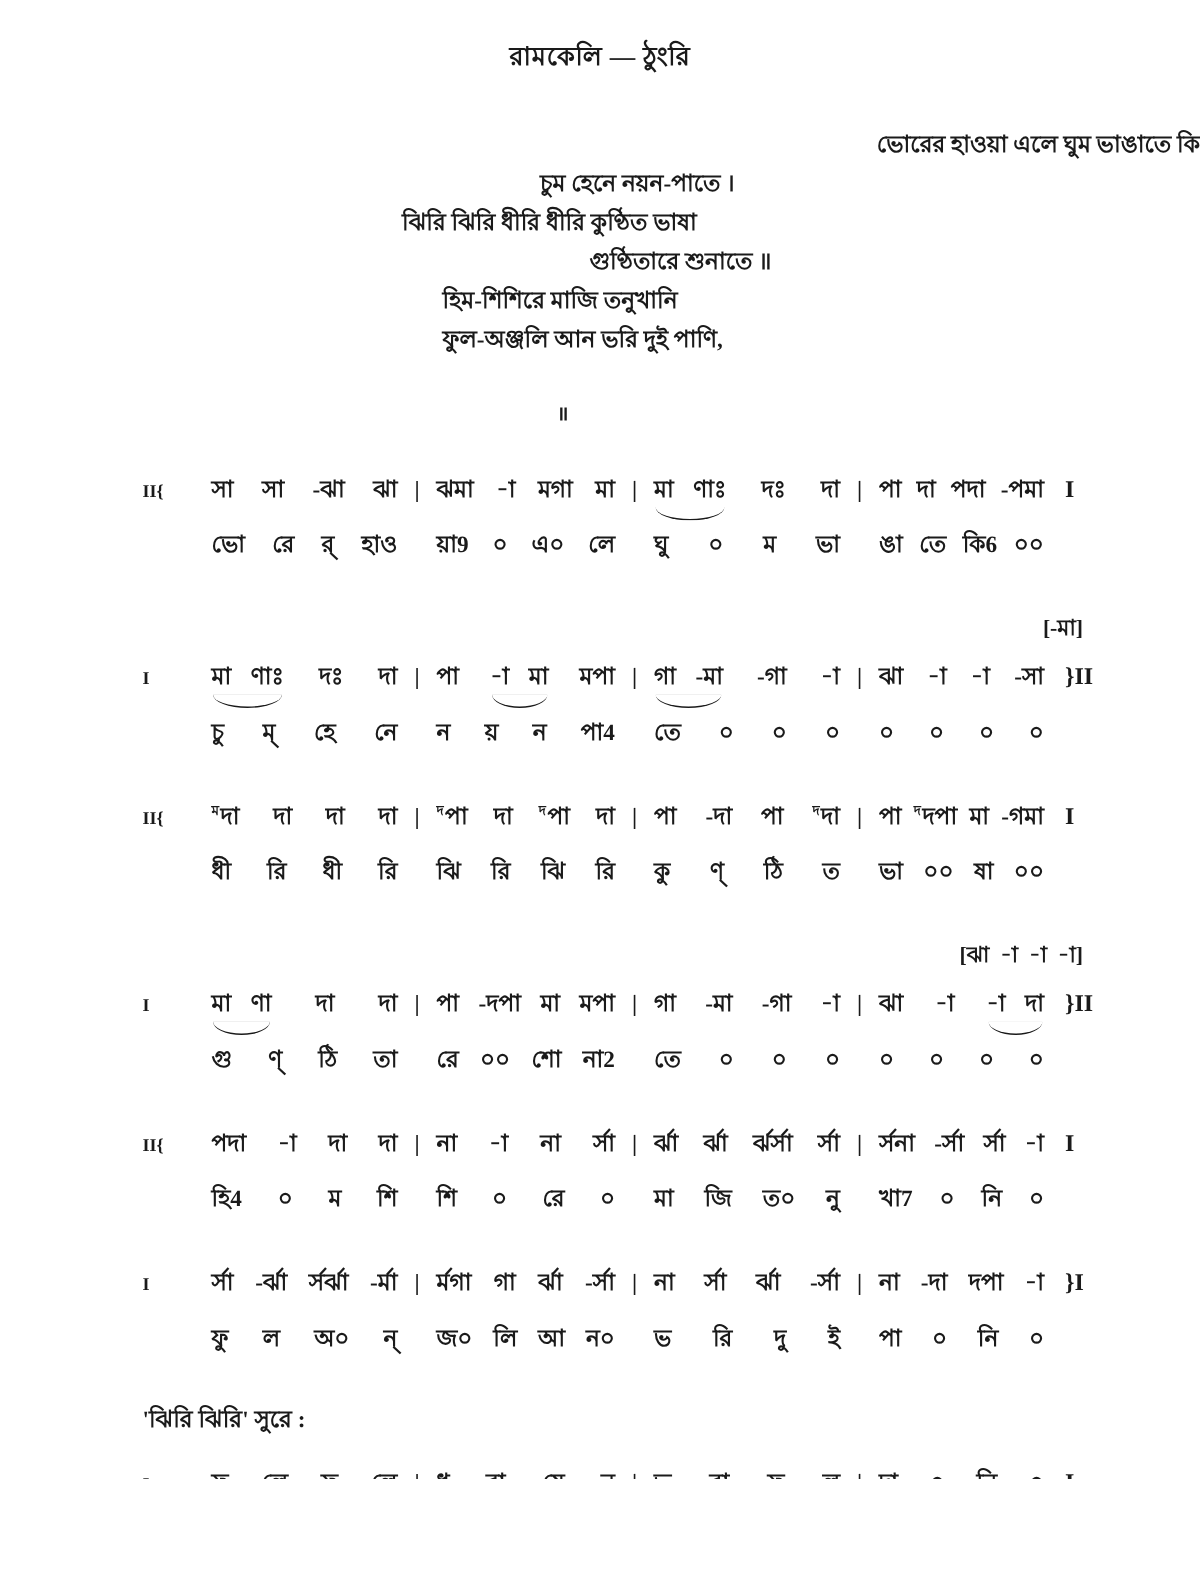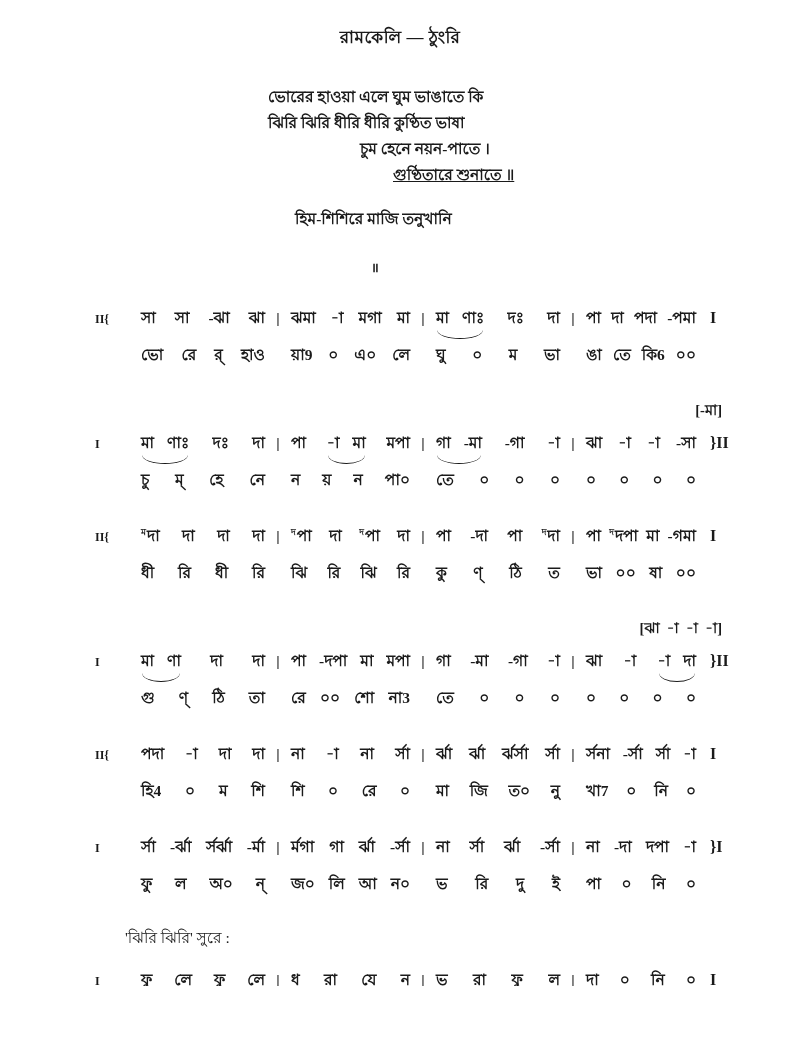--- a/index.html
+++ b/index.html
@@ -8,21 +8,21 @@
     background:#ffffff;color:#1a1a1a;
     font-family:"Liberation Serif","DejaVu Serif",serif;
     overflow:hidden;
   }
   .title{
     text-align:center;padding-top:24px;font-size:17px;font-weight:700;
     letter-spacing:.5px;
   }
   .poem{font-size:15.5px;line-height:26px;font-weight:600;}
   .stanza1{margin-left:268px;margin-top:32px;}
-  .stanza2{margin-left:295px;margin-top:18px;}
+  .stanza2{margin-left:295px;}
   .poem-line{white-space:pre;}
   .section-mark{
     text-align:center;margin-top:26px;font-size:13px;font-weight:700;
     position:relative;left:-25px;
   }
   .score-area{margin-left:95px;margin-top:6px;}
   .score-group{margin-top:30px;}
   .pre-row{
     text-align:right;margin-right:78px;font-size:14.5px;font-weight:700;
     margin-bottom:8px;margin-top:4px;white-space:pre;
@@ -43,38 +43,39 @@
   .hidden-glyph{visibility:hidden;}
   .tok{display:inline-block;}
   .grace{font-size:9px;vertical-align:super;margin-right:1px;line-height:0;}
   .slur{position:relative;display:inline-flex;gap:13px;}
   .slur::after{
     content:"";position:absolute;left:1px;right:1px;bottom:-7px;height:8px;
     border-bottom:1.6px solid #1a1a1a;
     border-radius:0 0 50% 50% / 0 0 100% 100%;
   }
   .caption{
-    margin-top:28px;font-size:15.5px;font-weight:400;white-space:pre;margin-left:30px;
+    margin-top:28px;font-size:15.5px;font-weight:700;white-space:pre;
   }
   .caption + .score-group{margin-top:16px;}
 </style>
 </head>
 <body>
 
 <div class="sheet">
   <div class="title">রামকেলি — ঠুংরি</div>
 
   <div class="poem stanza1" id="stanza1">
-      <div class="poem-line" style="padding-left: 0px;">ভোরের হাওয়া এলে ঘুম ভাঙাতে কি</div>
+      <div class="poem-line" style="padding-left: 0px; text-align: right;">ভোরের হাওয়া এলে ঘুম ভাঙাতে কি</div>
+      <div class="poem-line" style="padding-left: 92px;">চুম হেনে নয়ন-পাতে ।</div>
       <div class="poem-line" style="padding-left: 0px;">ঝিরি ঝিরি ধীরি ধীরি কুণ্ঠিত ভাষা</div>
-      <div class="poem-line" style="padding-left: 92px;">চুম হেনে নয়ন-পাতে ।</div>
-      <div class="poem-line" style="padding-left: 125px; text-decoration: underline;">গুণ্ঠিতারে শুনাতে ॥</div>
+      <div class="poem-line" style="padding-left: 125px;">গুণ্ঠিতারে শুনাতে ॥</div>
     </div>
   <div class="poem stanza2" id="stanza2">
       <div class="poem-line" style="padding-left: 0px;">হিম-শিশিরে মাজি তনুখানি</div>
+      <div class="poem-line" style="padding-left: 0px;">ফুল-অঞ্জলি আন ভরি দুই পাণি,</div>
     </div>
 
   <div class="section-mark">॥</div>
 
   <div class="score-area" id="score-area">
       <div class="score-group">
         <div class="note-row">
           <span class="lmark">II{</span>
           <span class="bar b0">
             <span class="tok">সা</span>
@@ -183,21 +184,21 @@
             <span class="tok">চু</span>
             <span class="tok">ম্</span>
             <span class="tok">হে</span>
             <span class="tok">নে</span>
           </span>
           <span class="barsep hidden-glyph">|</span>
           <span class="bar b1">
             <span class="tok">ন</span>
             <span class="tok">য়</span>
             <span class="tok">ন</span>
-            <span class="tok">পা০</span>
+            <span class="tok">পা4</span>
           </span>
           <span class="barsep hidden-glyph">|</span>
           <span class="bar b2">
             <span class="tok">তে</span>
             <span class="tok">০</span>
             <span class="tok">০</span>
             <span class="tok">০</span>
           </span>
           <span class="barsep hidden-glyph">|</span>
           <span class="bar b3">
@@ -314,21 +315,21 @@
             <span class="tok">গু</span>
             <span class="tok">ণ্</span>
             <span class="tok">ঠি</span>
             <span class="tok">তা</span>
           </span>
           <span class="barsep hidden-glyph">|</span>
           <span class="bar b1">
             <span class="tok">রে</span>
             <span class="tok">০০</span>
             <span class="tok">শো</span>
-            <span class="tok">না3</span>
+            <span class="tok">না2</span>
           </span>
           <span class="barsep hidden-glyph">|</span>
           <span class="bar b2">
             <span class="tok">তে</span>
             <span class="tok">০</span>
             <span class="tok">০</span>
             <span class="tok">০</span>
           </span>
           <span class="barsep hidden-glyph">|</span>
           <span class="bar b3">

